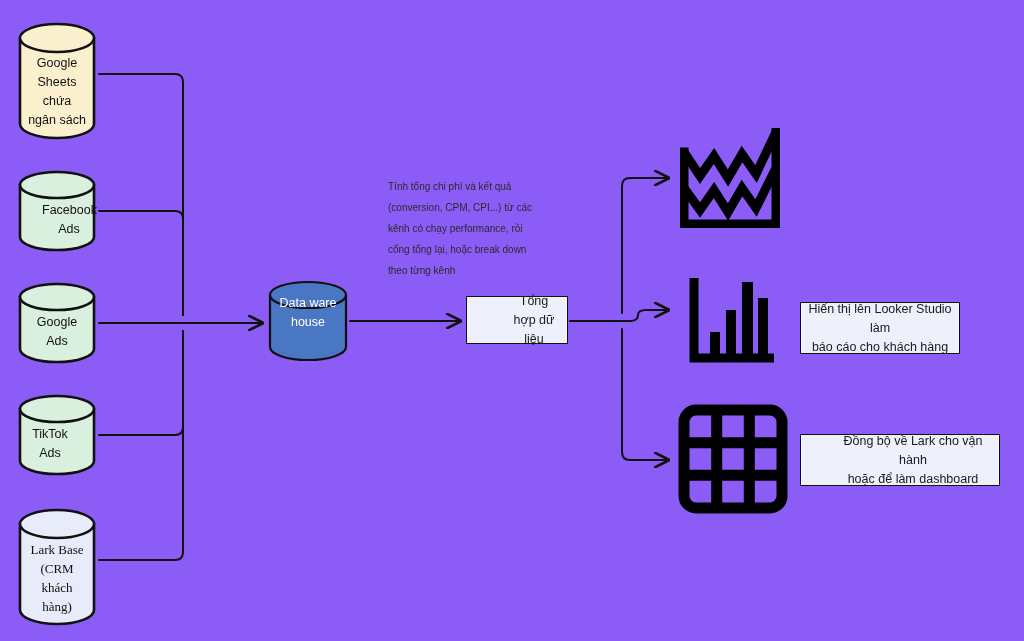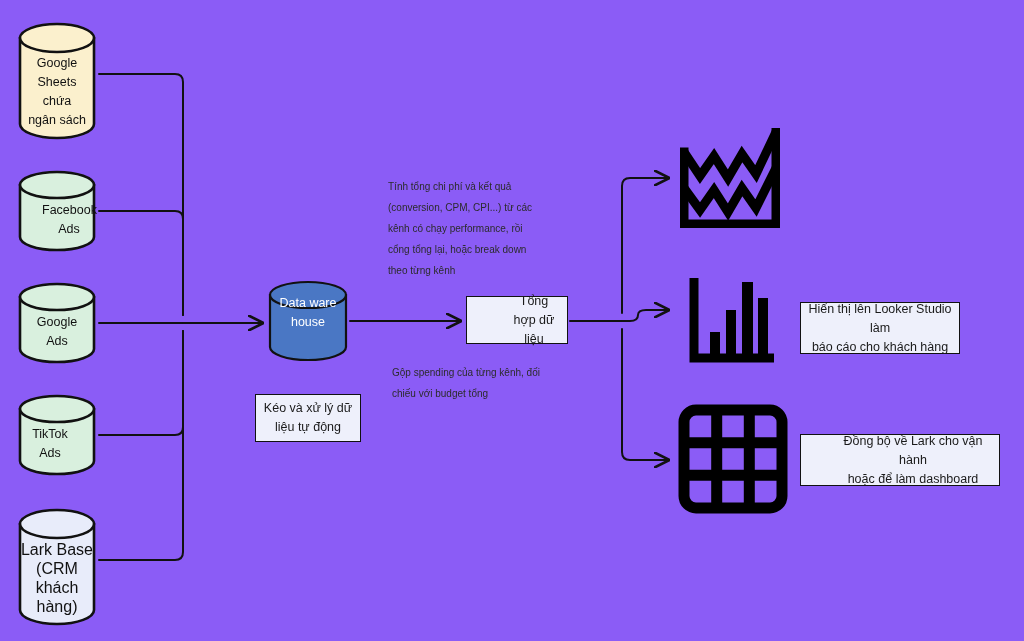--- a/index.html
+++ b/index.html
@@ -161,56 +161,52 @@
     </svg>
     <div class="cyl-label" style="top:31px;">TikTok
 Ads</div>
   </div>
 
   <div class="cyl" style="left:18px; top:508px; width:78px; height:118px;">
     <svg width="78" height="118" viewBox="0 0 78 118" xmlns="http://www.w3.org/2000/svg">
       <path d="M 2 16 L 2 102 A 37 14 0 0 0 76 102 L 76 16 Z" fill="#e8ecfa" stroke="#111111" stroke-width="2.6"></path>
       <ellipse cx="39" cy="16" rx="37" ry="14" fill="#e8ecfa" stroke="#111111" stroke-width="2.6"></ellipse>
     </svg>
-    <div class="cyl-label" style="top:32px; font-size:16px;">Lark Base
+    <div class="cyl-label" style="top:32px; font-size:13px;font-family:Liberation Serif, serif;">Lark Base
 (CRM
 khách
 hàng)</div>
   </div>
 
   <div class="cyl" style="left:268px; top:280px; width:80px; height:82px;">
     <svg width="80" height="82" viewBox="0 0 80 82" xmlns="http://www.w3.org/2000/svg">
       <path d="M 2 15 L 2 67 A 38 13 0 0 0 78 67 L 78 15 Z" fill="#4a77c4" stroke="#111111" stroke-width="2.2"></path>
       <ellipse cx="40" cy="15" rx="38" ry="13" fill="#4a77c4" stroke="#111111" stroke-width="2.2"></ellipse>
     </svg>
     <div class="cyl-label light" style="top:14px;">Data ware
 house</div>
   </div>
 
-  <div class="rect" style="left:255px; top:394px; width:106px; height:48px;">Kéo và xử lý dữ
-liệu tự động</div>
 
   <div class="rect" style="left:466px; top:296px; width:102px; height:48px;padding-left:40px;">Tổng hợp dữ
 liệu</div>
 
 
   <div class="rect" style="left:800px; top:302px; width:160px; height:52px;">Hiển thị lên Looker Studio làm
 báo cáo cho khách hàng</div>
 
   <div class="rect" style="left:800px; top:434px; width:200px; height:52px;padding-left:32px;">Đồng bộ về Lark cho vận hành
 hoặc để làm dashboard</div>
 
   <div class="note" style="left:388px; top:176px; width:215px;">Tính tổng chi phí và kết quả
 (conversion, CPM, CPI...) từ các
 kênh có chạy performance, rồi
 cổng tổng lại, hoặc break down
 theo từng kênh</div>
 
-  <div class="note" style="left:392px; top:362px; width:235px;">Gộp spending của từng kênh, đối
-chiếu với budget tổng</div>
 
   <div class="icon-box" style="left:680px; top:128px;">
     <svg width="100" height="100" viewBox="0 0 100 100" xmlns="http://www.w3.org/2000/svg">
       <path d="M 4 24 L 4 96 L 96 96 L 96 4" fill="none" stroke="#000000" stroke-width="9" stroke-linecap="square" stroke-linejoin="miter"></path>
       <path d="M 4 24 L 20 48 L 34 28 L 48 50 L 62 26 L 76 46 L 96 4" fill="none" stroke="#000000" stroke-width="9" stroke-linejoin="miter"></path>
       <path d="M 4 60 L 20 82 L 34 62 L 48 84 L 62 60 L 76 80 L 96 40" fill="none" stroke="#000000" stroke-width="9" stroke-linejoin="miter"></path>
     </svg>
   </div>
 
   <div class="icon-box" style="left:686px; top:278px;">

